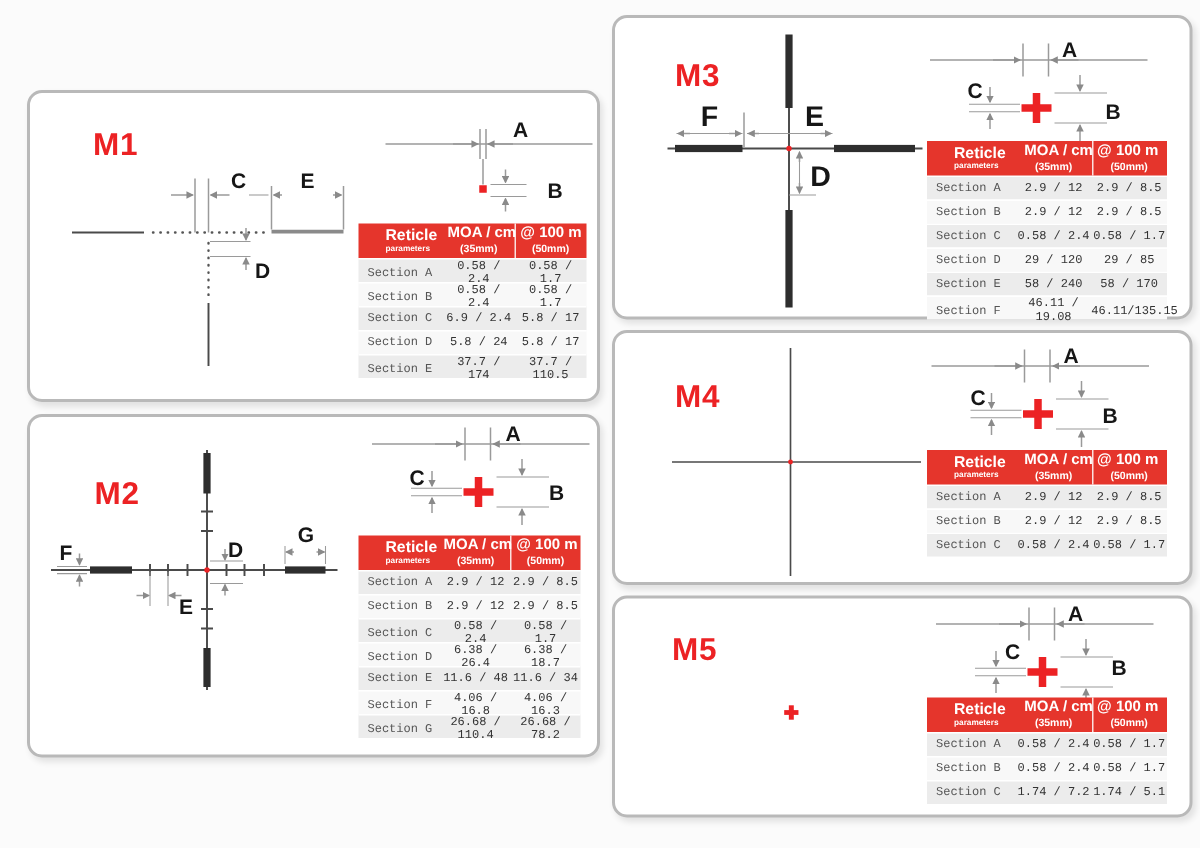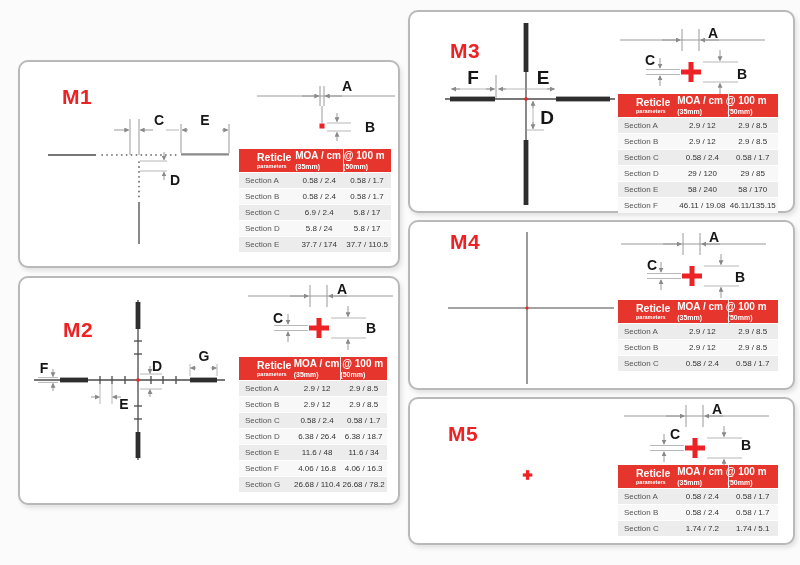--- a/index.html
+++ b/index.html
@@ -17,26 +17,26 @@
   line.ethick{stroke:#8a8a8a;stroke-width:2.4;}
   .red-fill{fill:var(--model-label-red,#ec2224);stroke:none;}
   text.letter{font-family:"Liberation Sans",sans-serif;font-weight:bold;font-size:14px;fill:#161616;text-anchor:middle;}
   text.letter-lg{font-size:19px;}
   
   .tbl{position:absolute;font-size:8px;}
   .thead{position:relative;height:23px;background:var(--table-header-red,#e5352c);color:#fff;display:grid;grid-template-columns:37% 63%;}
   .th-left{padding-left:18px;display:flex;flex-direction:column;justify-content:center;}
   .th-name{font-size:10.5px;font-weight:bold;line-height:1;}
   .th-sub{font-size:5.5px;font-weight:bold;line-height:1;margin-top:1px;}
-  .th-right{display:flex;flex-direction:column;justify-content:center;text-align:left;}
+  .th-right{display:flex;flex-direction:column;justify-content:center;text-align:center;}
   .th-moa{font-size:10px;font-weight:bold;line-height:1;}
   .th-mm{display:flex;font-size:7px;font-weight:bold;line-height:1;margin-top:2px;}
   .th-mm span{width:50%;}
   .th-div{position:absolute;left:68.5%;top:0;width:1px;height:100%;background:rgba(255,255,255,0.85);}
-  .trow{display:grid;grid-template-columns:37% 31.5% 31.5%;height:15px;align-items:center;border-top:1px solid #fff;}
+  .trow{display:grid;grid-template-columns:37% 31.5% 31.5%;height:15px;align-items:center;border-top:1px solid #fff;font-family:Liberation Mono, monospace;}
   .tbl .trow:nth-child(even){background:#ececec;}
   .tbl .trow:nth-child(odd){background:#f8f8f8;}
   .c-sec{padding-left:6px;color:#555;}
   .c-val{text-align:center;color:#333;}
 </style>
 </head>
 <body>
 
 <div class="page">
 
@@ -345,21 +345,21 @@
       <g class="retl">
         <line x1="38" y1="86" x2="204" y2="86" style="stroke-width:1.1"></line>
         <line x1="117" y1="10" x2="117" y2="162" style="stroke-width:1.1"></line>
       </g>
       <circle class="red-fill" cx="117" cy="86" r="1.6"></circle>
       <use href="#detailABC" x="211" y="2"></use>
       <text class="letter" x="304" y="20">A</text>
       <text class="letter" x="330" y="60">B</text>
       <text class="letter" x="242" y="48">C</text>
     </svg>
-    <div class="mlabel" style="left:40px;top:9px">M4</div>
+    <div class="mlabel" style="left:40px;top:32px">M4</div>
 
     <div class="tbl" style="left:208px;top:78px;width:160px">
       <div class="thead">
         <div class="th-left">
           <div class="th-name">Reticle</div>
           <div class="th-sub">parameters</div>
         </div>
         <div class="th-right">
           <div class="th-moa">MOA / cm @ 100 m</div>
           <div class="th-mm">

